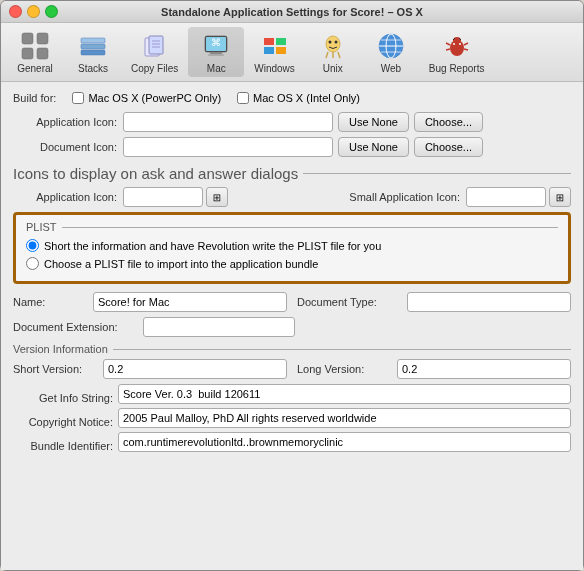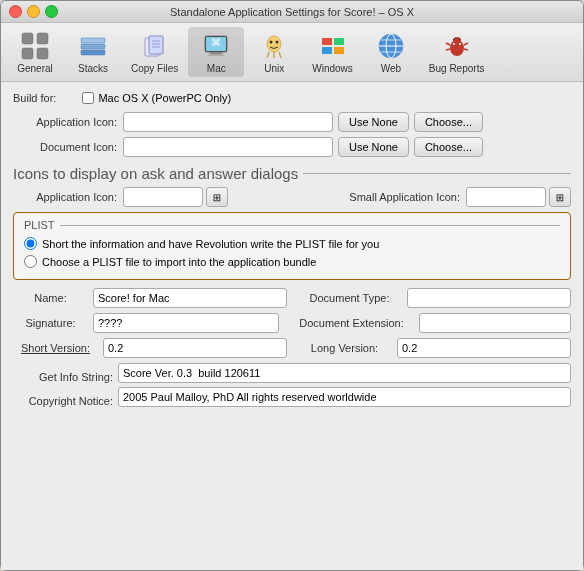--- a/index.html
+++ b/index.html
@@ -43,21 +43,21 @@
       height: 13px;
       border-radius: 50%;
       border: 1px solid rgba(0,0,0,0.2);
       cursor: pointer;
     }
     .traffic-light.close { background: #ff5f57; }
     .traffic-light.minimize { background: #febc2e; }
     .traffic-light.maximize { background: #28c840; }
     .title-text {
       font-size: 11px;
-      font-weight: normal;
+      font-weight: bold;
       color: #333;
     }
     .toolbar {
       background: linear-gradient(to bottom, #f0f0f0, #dcdcdc);
       border-bottom: 1px solid #bbb;
       display: flex;
       align-items: center;
       padding: 4px 6px;
       gap: 2px;
       flex-shrink: 0;
@@ -95,21 +95,21 @@
       background: #ececec;
     }
     .label {
       color: #333;
       text-align: right;
       flex-shrink: 0;
     }
     .build-for-row {
       display: flex;
       align-items: center;
-      gap: 26px;
+      gap: 16px;
       margin-bottom: 8px;
       margin-top: 2px;
     }
     .checkbox-item {
       display: flex;
       align-items: center;
       gap: 4px;
     }
     input[type="checkbox"] {
       width: 12px;
@@ -177,21 +177,21 @@
       background: linear-gradient(to bottom, #f5f5f5, #ddd);
       border-radius: 3px;
       cursor: pointer;
       display: flex;
       align-items: center;
       justify-content: center;
       margin-left: 3px;
       font-size: 10px;
     }
     .plist-section {
-      border: 1px solid #a16207;
+      border: 3px solid #a16207;
       border-radius: 4px;
       background: #f5f5f5;
       margin: 5px 0 8px 0;
       padding: 6px 10px;
     }
     .plist-header {
       font-size: 11px;
       color: #555;
       display: flex;
       align-items: center;
@@ -218,21 +218,21 @@
       display: grid;
       grid-template-columns: 1fr 1fr;
       gap: 5px 10px;
       margin-bottom: 5px;
     }
     .form-field {
       display: flex;
       align-items: center;
     }
     .form-label {
-      text-align: center;
+      text-align: left;
       color: #333;
       padding-right: 5px;
       flex-shrink: 0;
     }
     .form-input {
       flex: 1;
       height: 20px;
       border: 1px solid #aaa;
       background: white;
       border-radius: 3px;
@@ -318,47 +318,47 @@
         <svg width="32" height="32" viewBox="0 0 32 32">
           <rect x="5" y="6" width="22" height="16" rx="2" fill="#555" stroke="#333" stroke-width="0.5"></rect>
           <rect x="6" y="7" width="20" height="14" rx="1" fill="#87ceeb"></rect>
           <rect x="10" y="22" width="12" height="2" fill="#888"></rect>
           <rect x="8" y="24" width="16" height="2" rx="1" fill="#aaa"></rect>
 
           <text x="16" y="16" text-anchor="middle" font-size="10" fill="white">⌘</text>
         </svg>
       </div>
       <span class="toolbar-label">Mac</span>
+    </div>
+
+    <div class="toolbar-item">
+      <div class="toolbar-icon">
+        <svg width="32" height="32" viewBox="0 0 32 32">
+          <rect x="5" y="8" width="10" height="7" fill="#e74c3c"></rect>
+          <rect x="17" y="8" width="10" height="7" fill="#2ecc71"></rect>
+          <rect x="5" y="17" width="10" height="7" fill="#3498db"></rect>
+          <rect x="17" y="17" width="10" height="7" fill="#f39c12"></rect>
+        </svg>
+      </div>
+      <span class="toolbar-label">Windows</span>
     </div>
 
     <div class="toolbar-item">
       <div class="toolbar-icon">
         <svg width="32" height="32" viewBox="0 0 32 32">
           <ellipse cx="16" cy="14" rx="7" ry="8" fill="#f5d06e" stroke="#c8a84b" stroke-width="0.8"></ellipse>
           <circle cx="13" cy="12" r="1.5" fill="#333"></circle>
           <circle cx="19" cy="12" r="1.5" fill="#333"></circle>
           <path d="M12 17 Q16 20 20 17" fill="none" stroke="#333" stroke-width="1"></path>
           <line x1="11" y1="22" x2="9" y2="28" stroke="#c8a84b" stroke-width="1.5"></line>
           <line x1="21" y1="22" x2="23" y2="28" stroke="#c8a84b" stroke-width="1.5"></line>
           <line x1="16" y1="22" x2="16" y2="28" stroke="#c8a84b" stroke-width="1.5"></line>
         </svg>
       </div>
       <span class="toolbar-label">Unix</span>
-    </div>
-
-    <div class="toolbar-item">
-      <div class="toolbar-icon">
-        <svg width="32" height="32" viewBox="0 0 32 32">
-          <rect x="5" y="8" width="10" height="7" fill="#e74c3c"></rect>
-          <rect x="17" y="8" width="10" height="7" fill="#2ecc71"></rect>
-          <rect x="5" y="17" width="10" height="7" fill="#3498db"></rect>
-          <rect x="17" y="17" width="10" height="7" fill="#f39c12"></rect>
-        </svg>
-      </div>
-      <span class="toolbar-label">Windows</span>
     </div>
 
     <div class="toolbar-item">
       <div class="toolbar-icon">
         <svg width="32" height="32" viewBox="0 0 32 32">
           <circle cx="16" cy="16" r="12" fill="#4a90d9" stroke="#3a7bc8" stroke-width="0.5"></circle>
           <ellipse cx="16" cy="16" rx="5" ry="12" fill="none" stroke="white" stroke-width="1"></ellipse>
           <line x1="4" y1="16" x2="28" y2="16" stroke="white" stroke-width="1"></line>
           <line x1="6" y1="10" x2="26" y2="10" stroke="white" stroke-width="0.7"></line>
           <line x1="6" y1="22" x2="26" y2="22" stroke="white" stroke-width="0.7"></line>
@@ -387,20 +387,24 @@
   </div>
 
   <div class="content">
 
     <div class="build-for-row">
       <span class="label">Build for:</span>
       <div class="checkbox-item">
         <input type="checkbox" style="">
         <label>Mac OS X (PowerPC Only)</label>
       </div>
+      <div class="checkbox-item">
+        <input type="checkbox" style="">
+        <label>Mac OS X (Intel Only)</label>
+      </div>
     </div>
 
     <div class="icon-row">
       <span class="icon-label">Application Icon:</span>
       <input type="text" class="icon-input" value="" style="">
       <button class="btn">Use None</button>
       <button class="btn">Choose...</button>
     </div>
 
     <div class="icon-row">
@@ -445,46 +449,50 @@
         <input type="text" class="form-input" value="Score! for Mac" style="">
       </div>
       <div class="form-field">
         <span class="form-label" style="width:110px;">Document Type:</span>
         <input type="text" class="form-input" style="">
       </div>
     </div>
 
     <div class="form-grid">
       <div class="form-field">
-        <span class="form-label" style="width:80px;">Signature:</span>
-        <input type="text" class="form-input" value="????" style="">
-      </div>
-      <div class="form-field">
         <span class="form-label" style="width:130px;">Document Extension:</span>
         <input type="text" class="form-input" style="">
       </div>
     </div>
 
+    <div class="version-header">
+      <span>Version Information</span>
+      <div style="flex:1;height:1px;background:#aaa;margin-left:5px;"></div>
+    </div>
 
     <div class="form-grid">
       <div class="form-field">
-        <span class="form-label" style="width:90px;text-decoration:underline;">Short Version:</span>
+        <span class="form-label" style="width:90px;">Short Version:</span>
         <input type="text" class="form-input" value="0.2" style="">
       </div>
       <div class="form-field">
         <span class="form-label" style="width:100px;">Long Version:</span>
         <input type="text" class="form-input" value="0.2" style="">
       </div>
     </div>
 
     <div class="full-row-field">
       <span class="form-label" style="width:105px;text-align:right;padding-right:5px;">Get Info String:</span>
       <input type="text" class="full-row-input" value="Score Ver. 0.3  build 120611" style="">
     </div>
 
     <div class="full-row-field">
       <span class="form-label" style="width:105px;text-align:right;">Copyright Notice:</span>
       <input type="text" class="full-row-input" value="2005 Paul Malloy, PhD All rights reserved worldwide" style="">
     </div>
 
+    <div class="full-row-field">
+      <span class="form-label" style="width:105px;text-align:right;padding-right:5px;">Bundle Identifier:</span>
+      <input type="text" class="full-row-input" value="com.runtimerevolutionltd..brownmemoryclinic" style="">
+    </div>
 
   </div>
 </div>
 
 </body></html>

